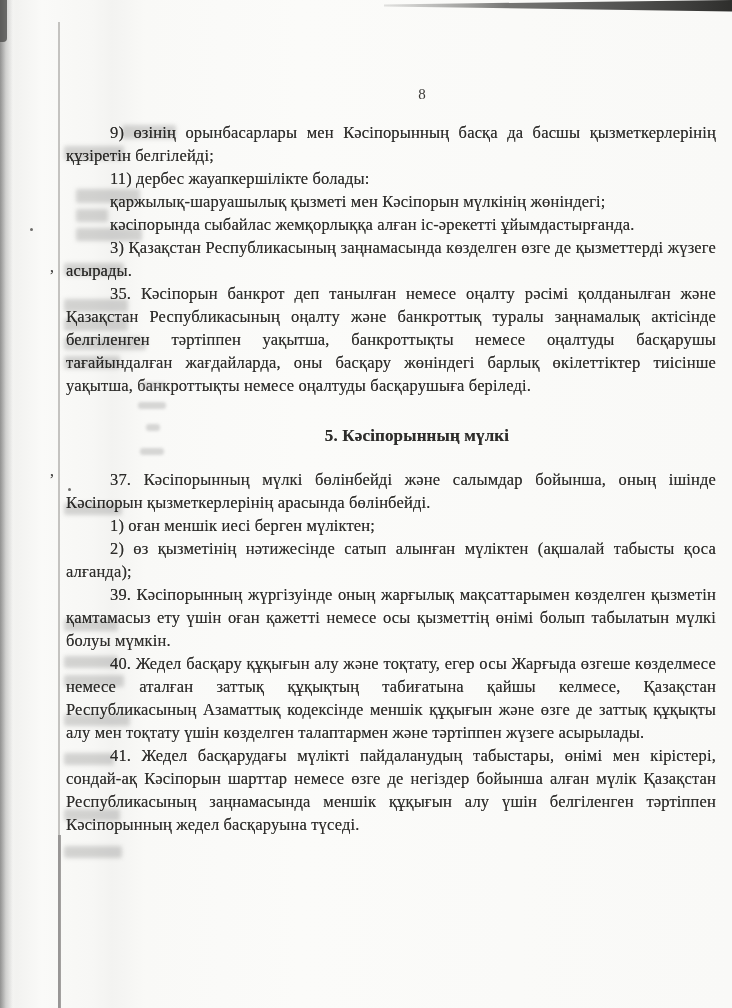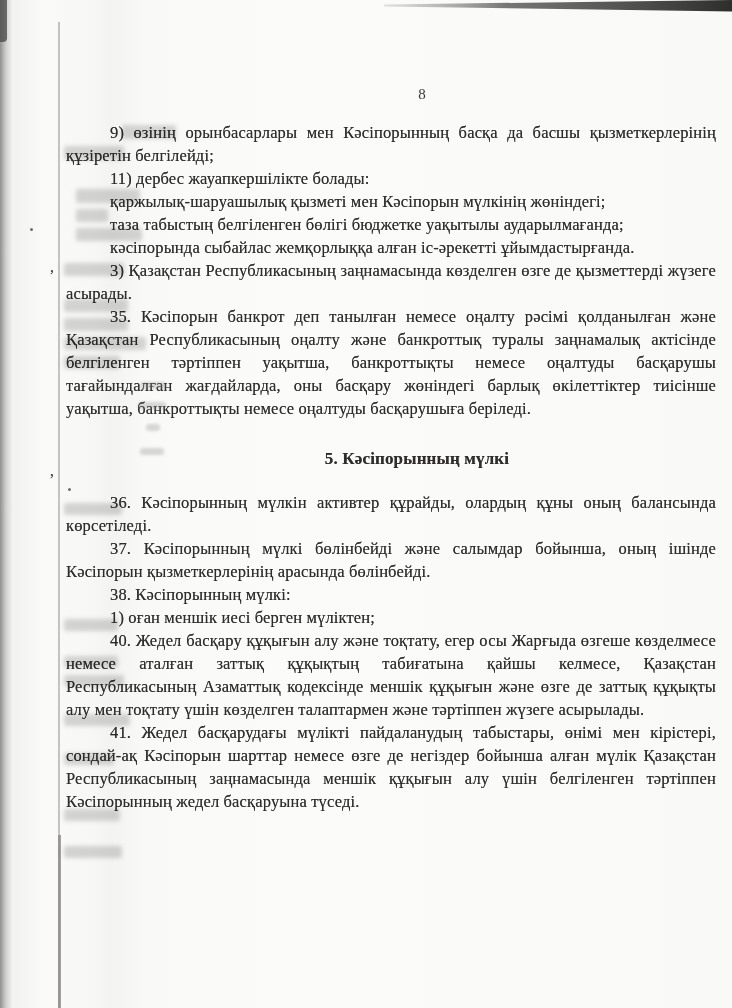--- a/index.html
+++ b/index.html
@@ -91,31 +91,30 @@
   <div class="left-edge-nub"></div>
   <div class="fold-line"></div>
   <div class="fold-line-dark"></div>
 
   <div class="page-number">8</div>
 
   <div class="content">
     <p class="para">9) өзінің орынбасарлары мен Кәсіпорынның басқа да басшы қызметкерлерінің құзіретін белгілейді;</p>
     <p class="para">11) дербес жауапкершілікте болады:</p>
     <p class="para">қаржылық-шаруашылық қызметі мен Кәсіпорын мүлкінің жөніндегі;</p>
-    <p class="para">таза табыстың белгіленген бөлігі бюджетке уақытылы аударылмағанда;</p>
     <p class="para">кәсіпорында сыбайлас жемқорлыққа алған іс-әрекетті ұйымдастырғанда.</p>
     <p class="para">3) Қазақстан Республикасының заңнамасында көзделген өзге де қызметтерді жүзеге асырады.</p>
     <p class="para">35. Кәсіпорын банкрот деп танылған немесе оңалту рәсімі қолданылған және Қазақстан Республикасының оңалту және банкроттық туралы заңнамалық актісінде белгіленген тәртіппен уақытша, банкроттықты немесе оңалтуды басқарушы тағайындалған жағдайларда, оны басқару жөніндегі барлық өкілеттіктер тиісінше уақытша, банкроттықты немесе оңалтуды басқарушыға беріледі.</p>
 
     <h2 class="heading">5. Кәсіпорынның мүлкі</h2>
 
-    <p class="para">36. Кәсіпорынның мүлкін активтер құрайды, олардың құны оның балансында көрсетіледі.</p>
     <p class="para">37. Кәсіпорынның мүлкі бөлінбейді және салымдар бойынша, оның ішінде Кәсіпорын қызметкерлерінің арасында бөлінбейді.</p>
-    <p class="para">38. Кәсіпорынның мүлкі:</p>
     <p class="para">1) оған меншік иесі берген мүліктен;</p>
+    <p class="para">2) өз қызметінің нәтижесінде сатып алынған мүліктен (ақшалай табысты қоса алғанда);</p>
+    <p class="para">39. Кәсіпорынның жүргізуінде оның жарғылық мақсаттарымен көзделген қызметін қамтамасыз ету үшін оған қажетті немесе осы қызметтің өнімі болып табылатын мүлкі болуы мүмкін.</p>
     <p class="para">40. Жедел басқару құқығын алу және тоқтату, егер осы Жарғыда өзгеше көзделмесе немесе аталған заттық құқықтың табиғатына қайшы келмесе, Қазақстан Республикасының Азаматтық кодексінде меншік құқығын және өзге де заттық құқықты алу мен тоқтату үшін көзделген талаптармен және тәртіппен жүзеге асырылады.</p>
     <p class="para">41. Жедел басқарудағы мүлікті пайдаланудың табыстары, өнімі мен кірістері, сондай-ақ Кәсіпорын шарттар немесе өзге де негіздер бойынша алған мүлік Қазақстан Республикасының заңнамасында меншік құқығын алу үшін белгіленген тәртіппен Кәсіпорынның жедел басқаруына түседі.</p>
   </div>
 
   <div class="smudge" style="left:122px;top:125px;width:54px;height:14px"></div>
   <div class="smudge" style="left:64px;top:146px;width:60px;height:14px"></div>
   <div class="smudge" style="left:76px;top:189px;width:64px;height:14px"></div>
   <div class="smudge" style="left:76px;top:209px;width:32px;height:13px"></div>
   <div class="smudge" style="left:76px;top:228px;width:66px;height:13px"></div>
   <div class="smudge" style="left:64px;top:263px;width:60px;height:13px"></div>

